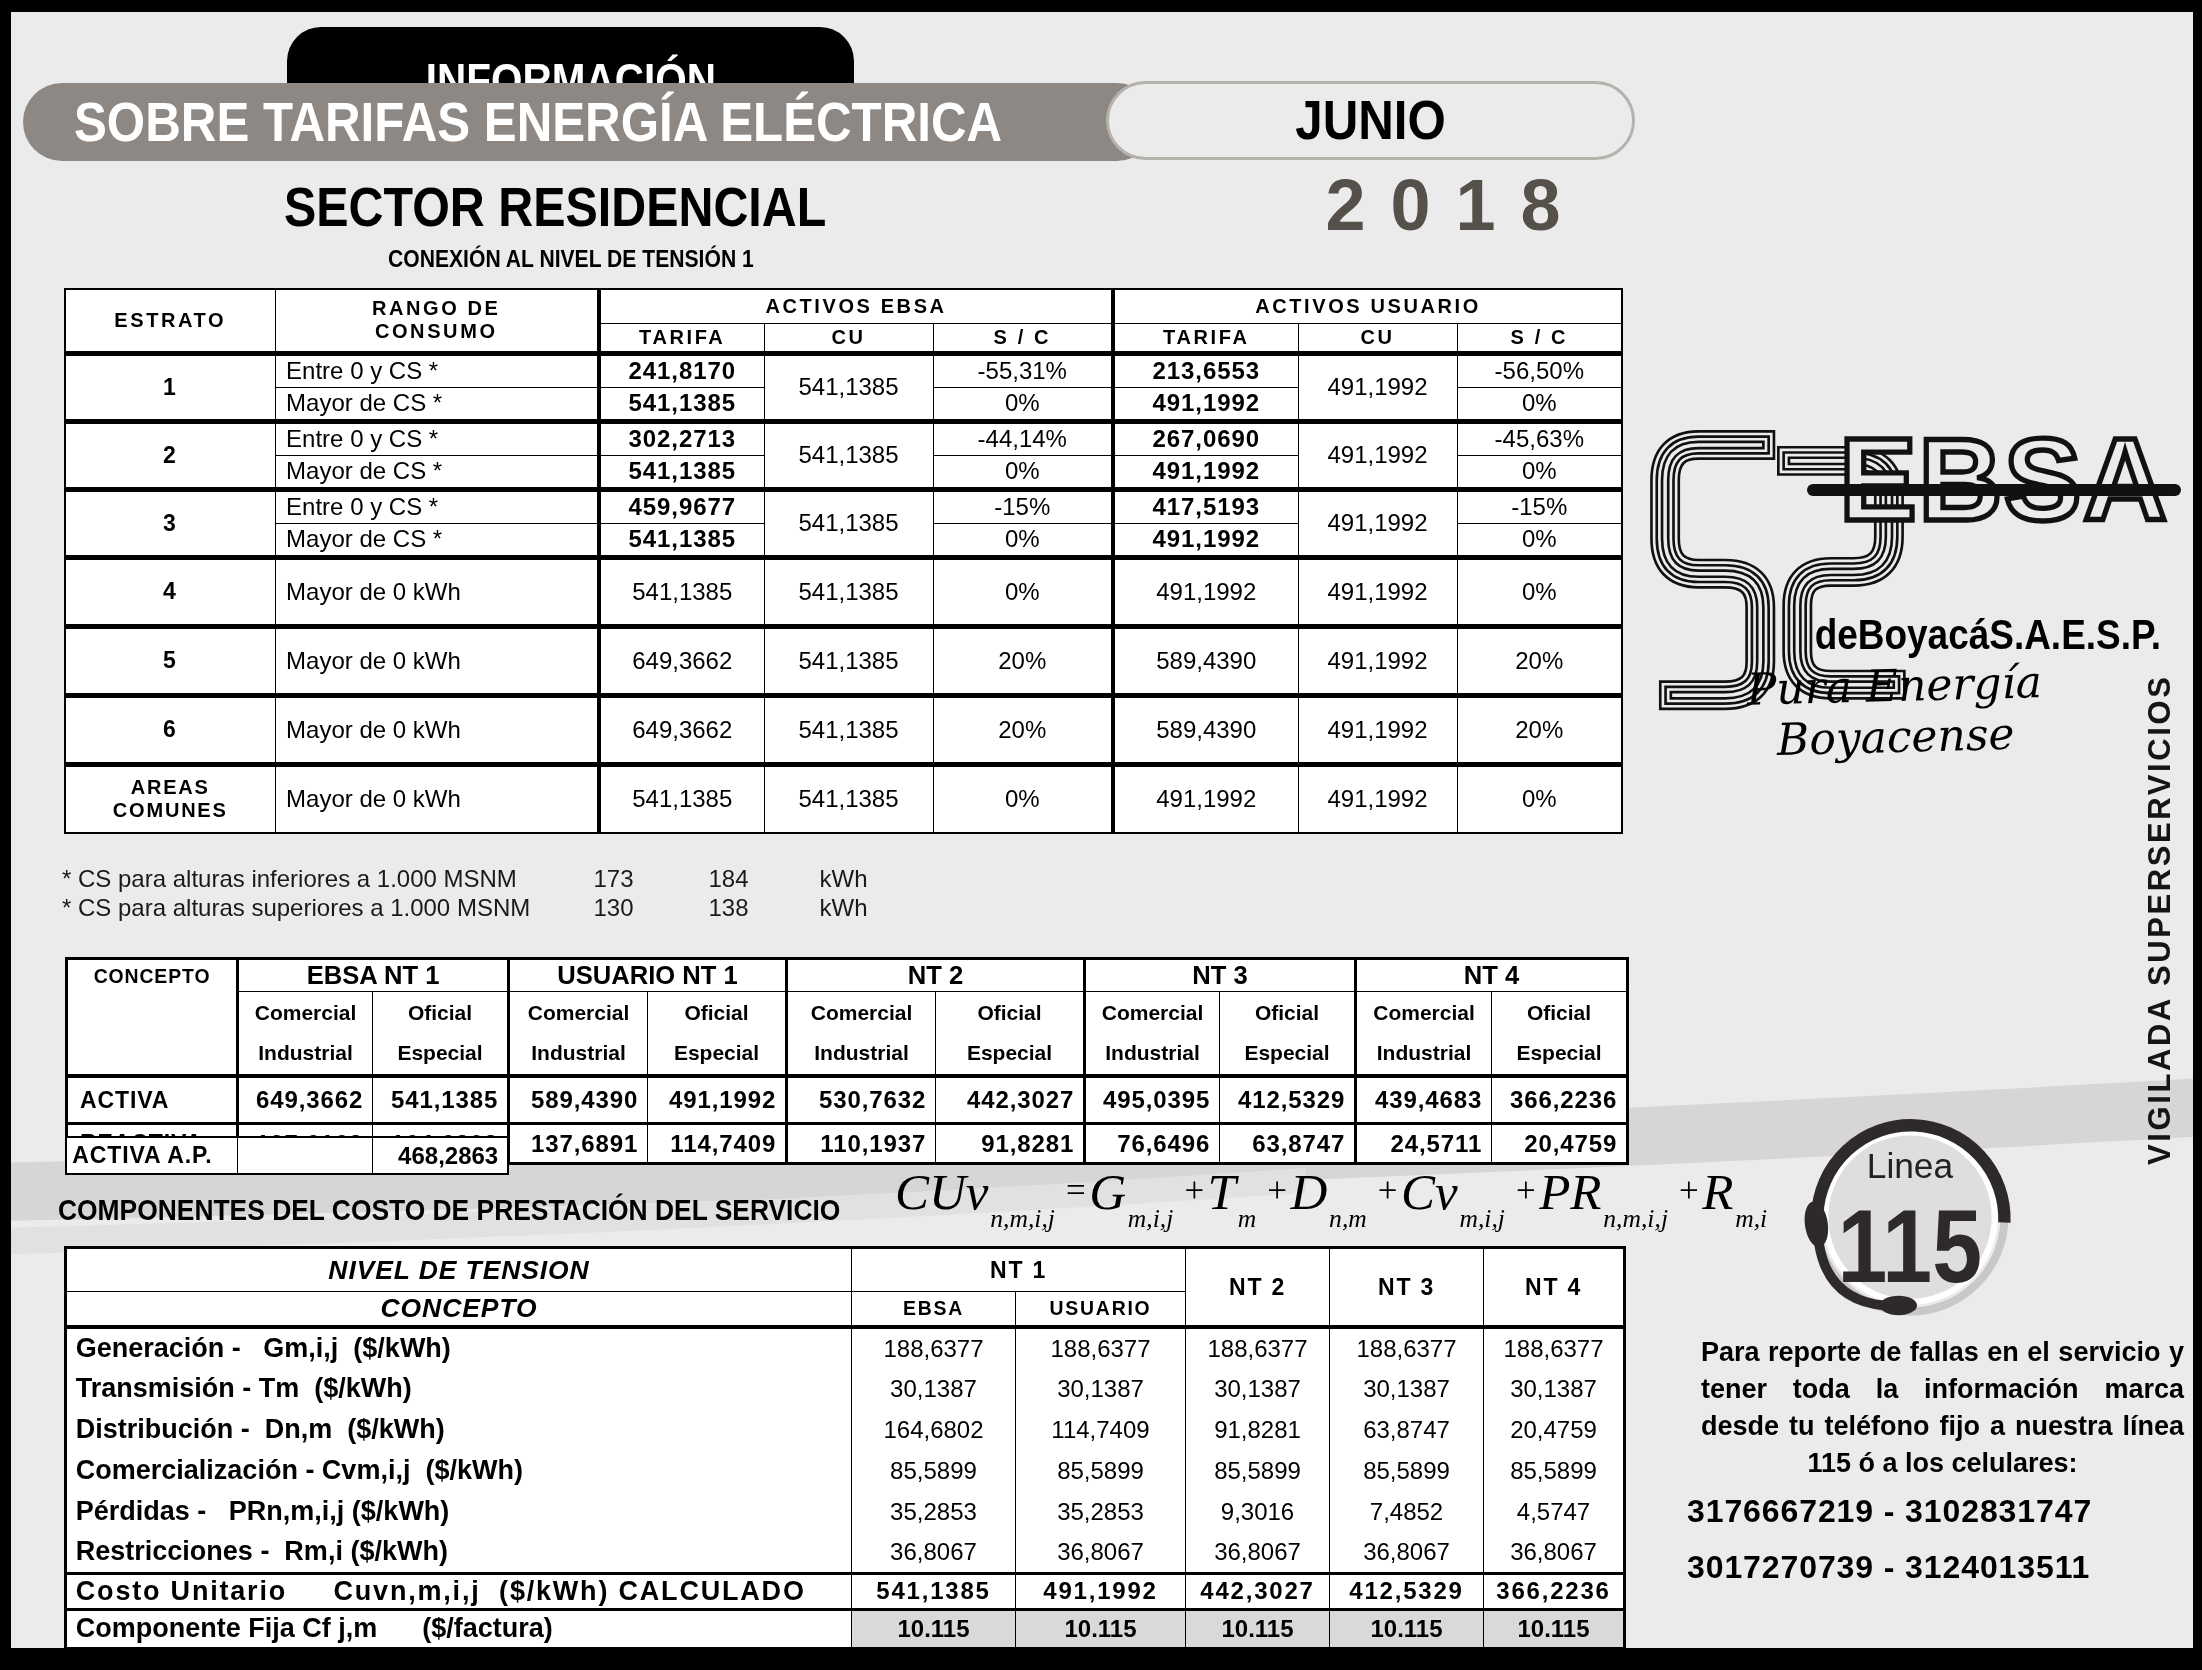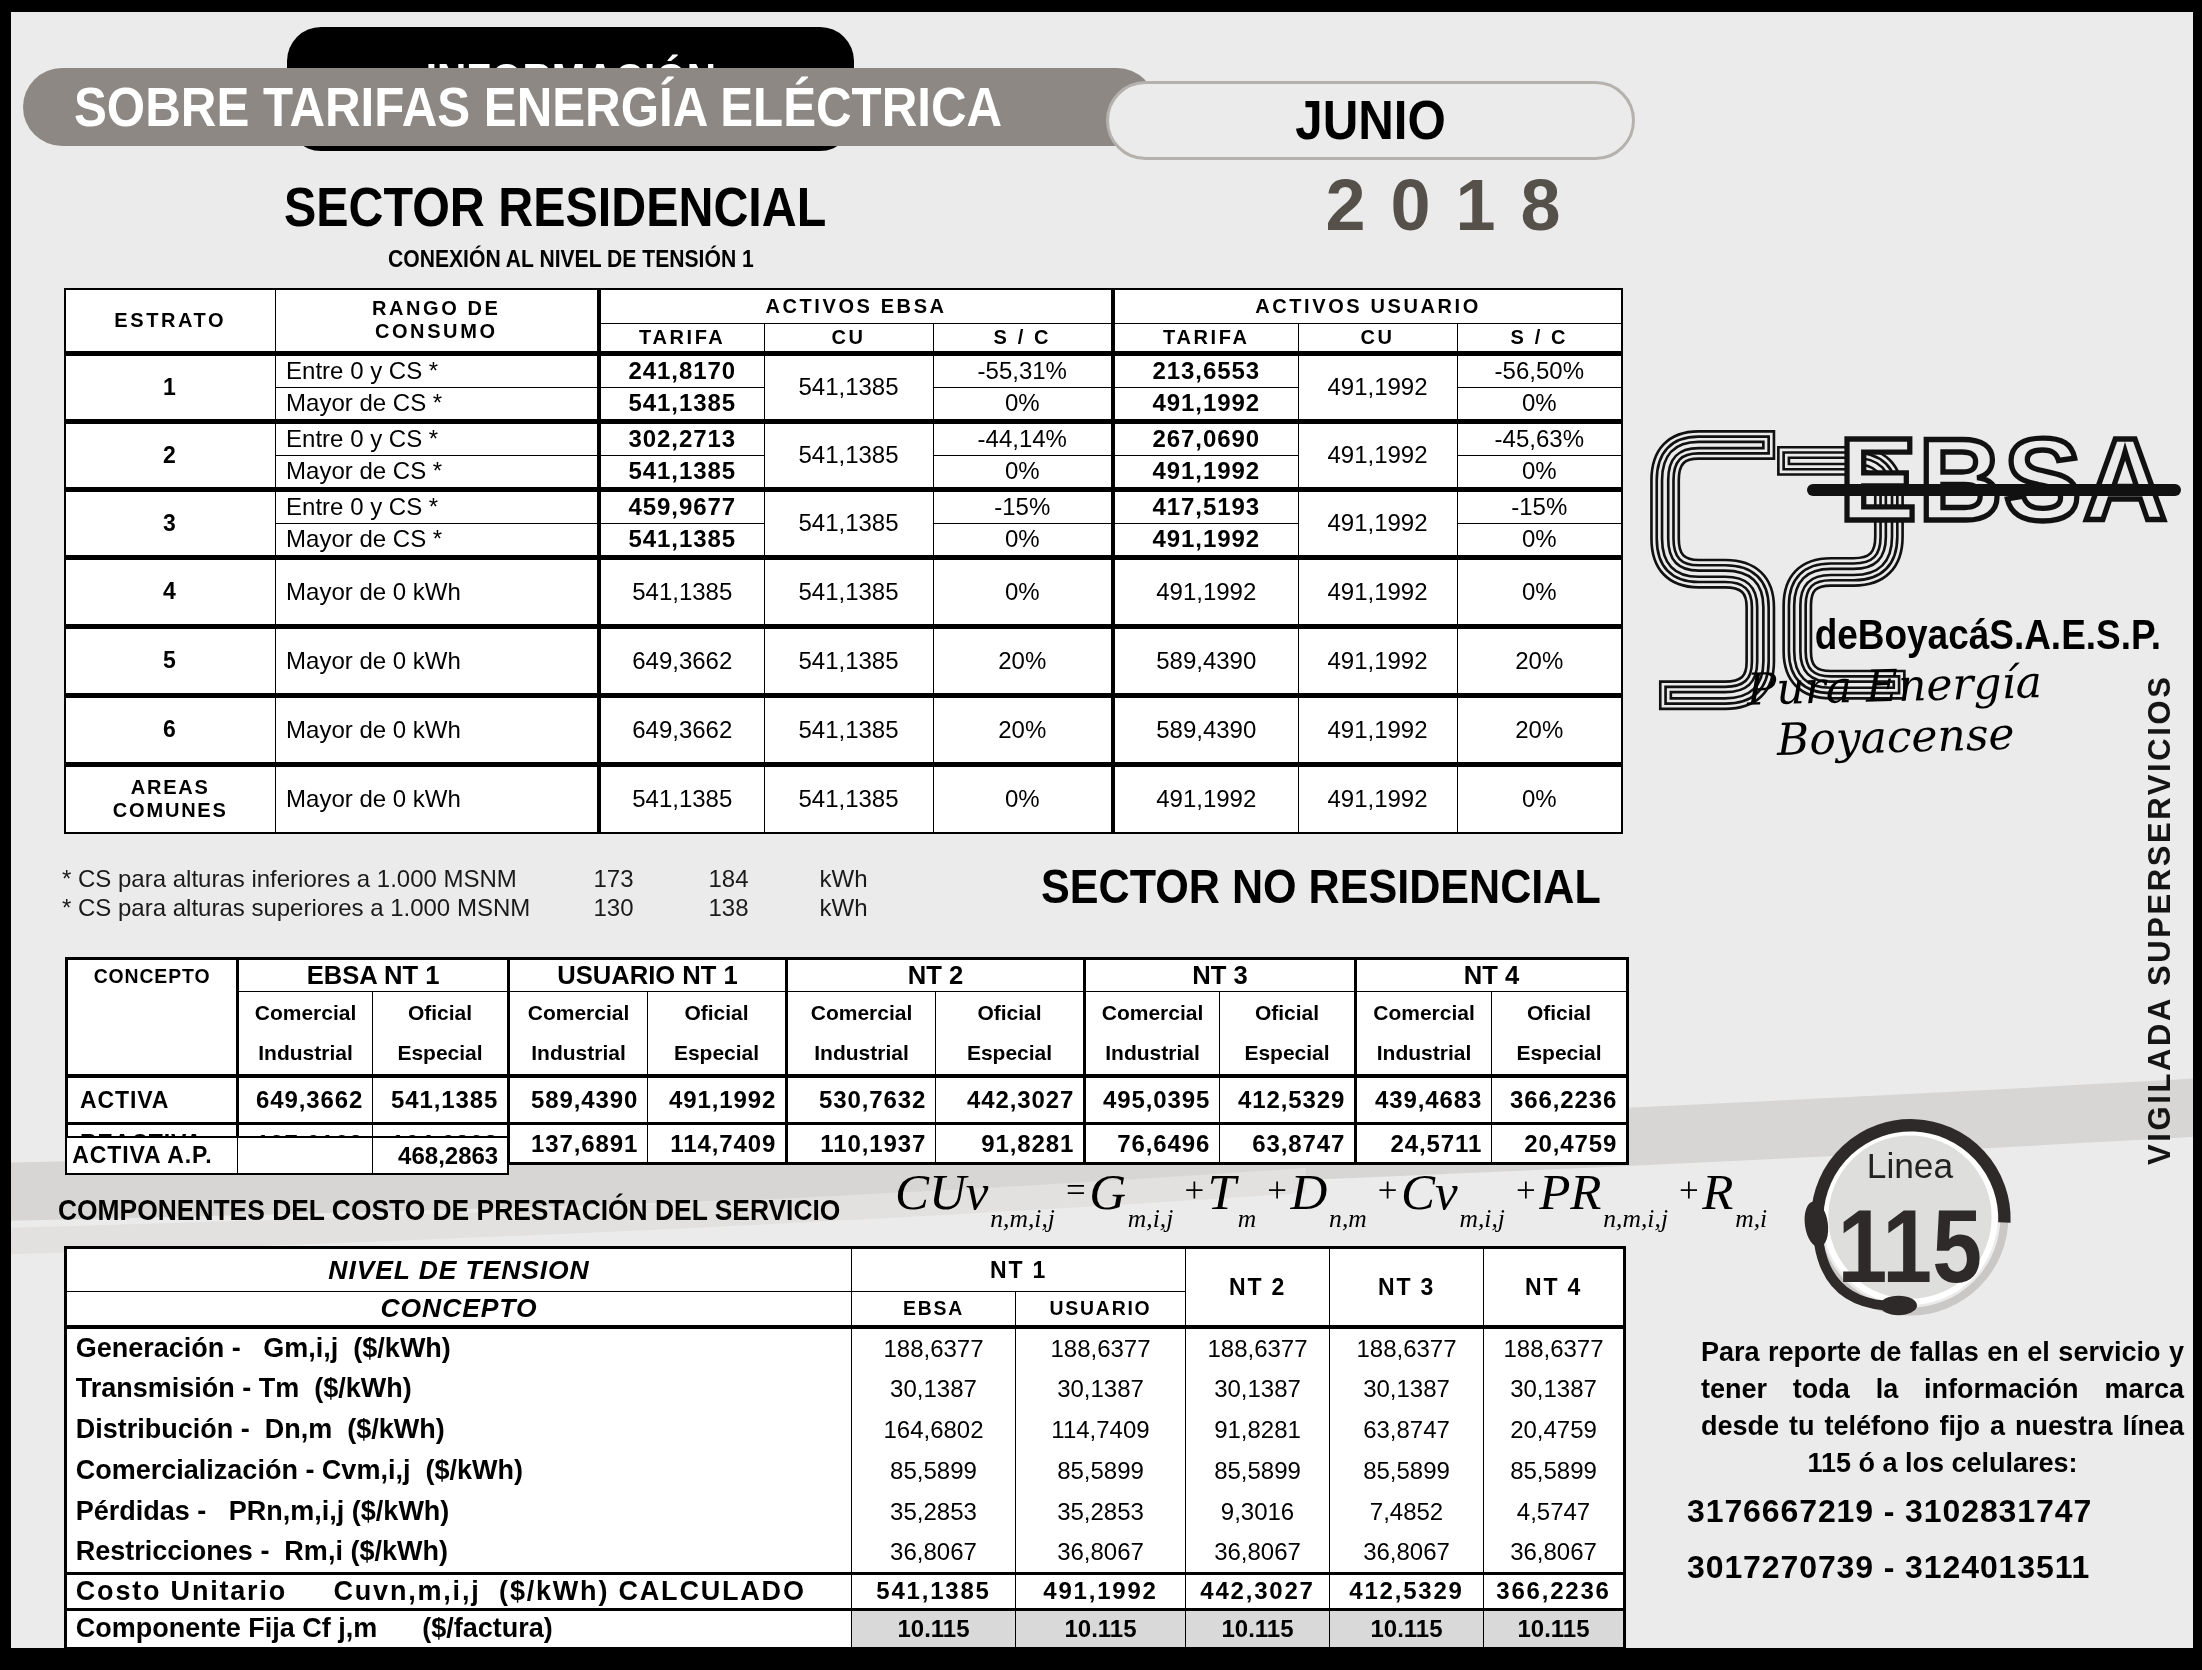--- a/index.html
+++ b/index.html
@@ -6,21 +6,21 @@
   #page{position:relative;width:2202px;height:1671px;background:#ebebeb;overflow:hidden;
         font-family:"Liberation Sans",sans-serif;color:#000;}
   .abs{position:absolute;}
   .frame{position:absolute;background:#000;z-index:40;}
   .condL{display:inline-block;transform:scaleX(.88);transform-origin:left center;white-space:nowrap;}
   .condC{display:inline-block;transform:scaleX(.88);transform-origin:center center;white-space:nowrap;}
   .pre{white-space:pre-line;}
   
   .info-box{left:287px;top:26.5px;width:567px;height:124px;background:#000;border-radius:34px;z-index:3;
             text-align:center;color:#fff;font-weight:bold;font-size:46px;line-height:106px;}
-  .pill{left:23px;top:68px;width:1133px;height:78px;background:#8d8883;border-radius:39px;z-index:4;
+  .pill{left:23px;top:83px;width:1133px;height:78px;background:#8d8883;border-radius:39px;z-index:4;
         color:#fff;font-weight:bold;font-size:56px;line-height:78px;padding-left:51px;box-sizing:border-box;}
   .junio-box{left:1106px;top:81px;width:529px;height:79px;background:#ebebeb;border:3.5px solid #b5b2ae;
              border-radius:41px;z-index:6;box-sizing:border-box;text-align:center;
              font-weight:bold;font-size:56px;line-height:72px;}
   .year{left:1226px;top:164px;width:459px;text-align:center;font-weight:bold;font-size:72px;
         letter-spacing:25px;color:#56504b;z-index:5;}
   .sec-res{left:284px;top:175px;width:600px;font-weight:bold;font-size:55px;z-index:5;}
   .conexion{left:388px;top:245px;font-weight:bold;font-size:24px;z-index:5;}
   
   #swoosh{left:0;top:0;z-index:1;pointer-events:none;}
@@ -255,23 +255,20 @@
     <span class="v">184</span>
     <span class="v">kWh</span>
   </div>
   <div class="abs fnote" style="top:894px;">
     <span class="t">* CS para alturas superiores a 1.000 MSNM</span>
     <span class="v">130</span>
     <span class="v">138</span>
     <span class="v">kWh</span>
   </div>
 
-  <div class="abs sec-nores">
-    <span class="condL">SECTOR NO RESIDENCIAL</span>
-  </div>
 
   <table class="nor">
     <colgroup>
         <col style="width:171px">
         <col style="width:135px">
         <col style="width:136px">
         <col style="width:139px">
         <col style="width:139px">
         <col style="width:149px">
         <col style="width:149px">

